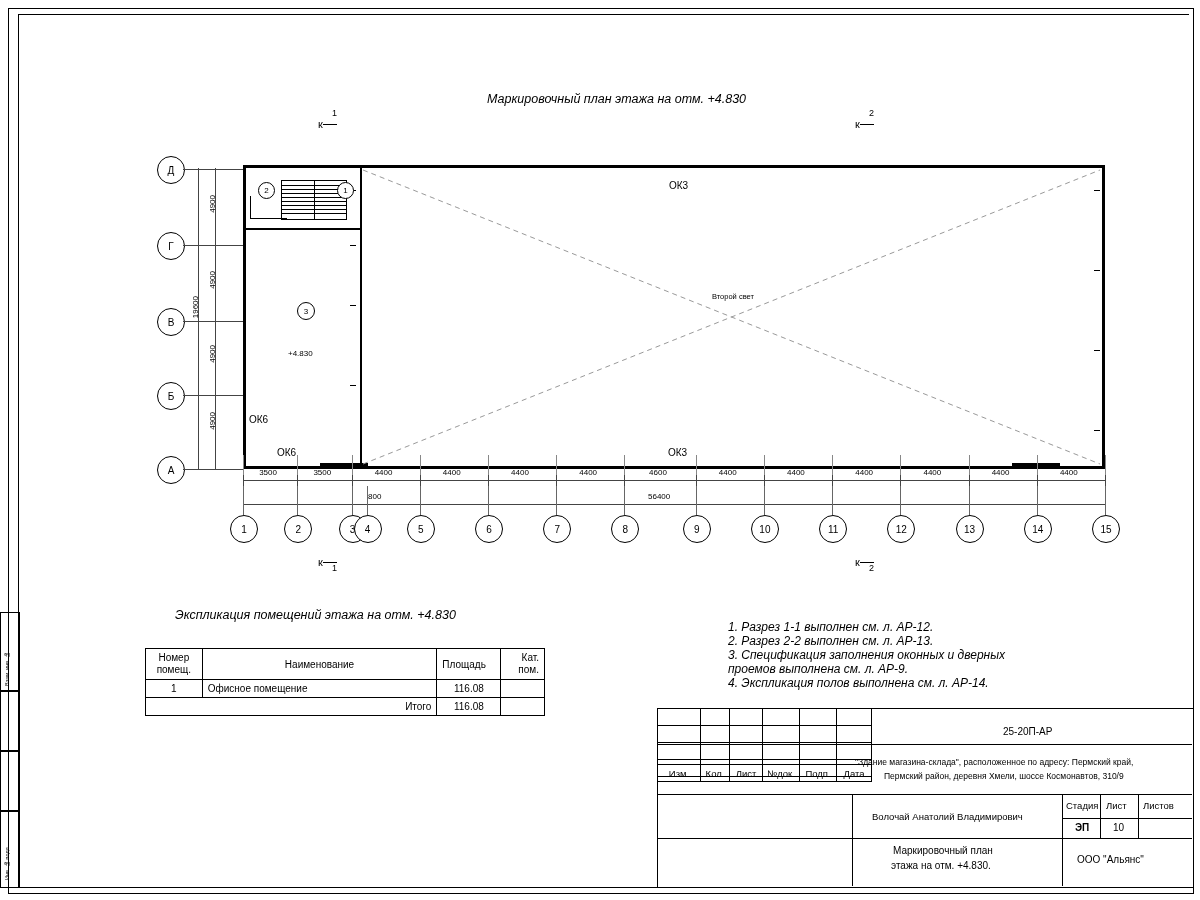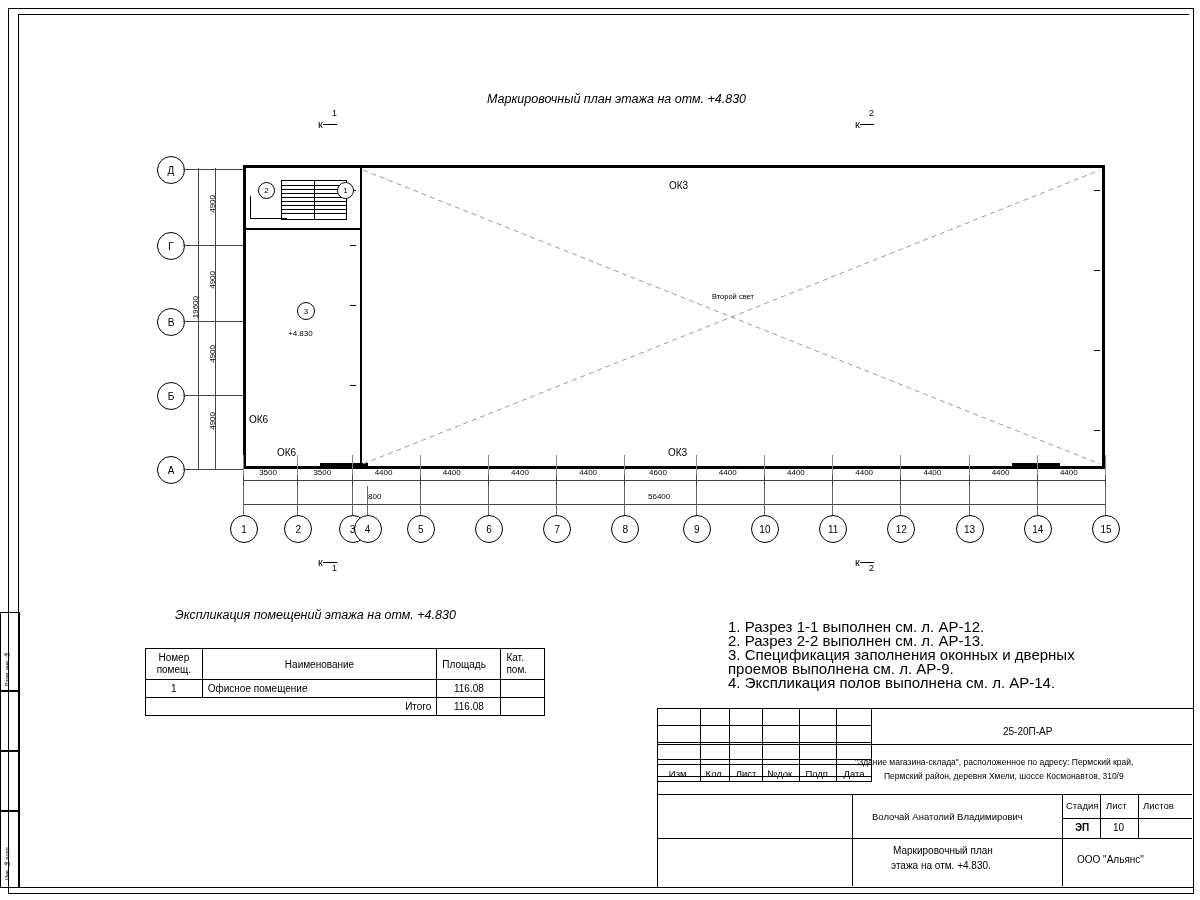--- a/index.html
+++ b/index.html
@@ -2,35 +2,35 @@
 <html><head>
 <meta charset="utf-8">
 <style>
   html,body{margin:0;padding:0;background:#fff;}
   body{width:1200px;height:900px;position:relative;font-family:"Liberation Sans",sans-serif;color:#000;overflow:hidden;}
   #sheet{position:absolute;left:0;top:0;width:1200px;height:768px;}
   .frame-outer{position:absolute;left:8px;top:8px;width:1184px;height:884px;border:1px solid #000;}
   .frame-inner{position:absolute;left:18px;top:14px;width:1170px;height:872px;border:1.4px solid #000;border-right:none;}
   .lbl{position:absolute;white-space:nowrap;}
   .ttl{font-size:12.5px;font-style:italic;}
-  .small{font-size:8px;}
+  .small{font-size:8px;margin-top:20px;}
   .xsmall{font-size:7px;}
   
   .wall{position:absolute;background:#000;}
   .thinline{position:absolute;background:#555;}
   .circ{position:absolute;border:1px solid #000;border-radius:50%;display:flex;align-items:center;justify-content:center;font-size:10px;background:#fff;}
   .circ-s{position:absolute;border:1px solid #000;border-radius:50%;display:flex;align-items:center;justify-content:center;font-size:8px;background:#fff;}
   .dimline{position:absolute;background:#444;height:1px;}
   .dimtick{position:absolute;background:#444;width:1px;}
   .dimtxt{position:absolute;font-size:8px;color:#000;}
   table.tbl{border-collapse:collapse;position:absolute;font-size:10px;}
   table.tbl td,table.tbl th{border:1px solid #000;padding:3px 5px;font-weight:normal;}
   .stamp{position:absolute;border-collapse:collapse;font-size:9.5px;}
   .stamp td{border:1px solid #000;padding:1px 3px;height:14px;}
-  .notes{position:absolute;font-size:15px;line-height:14px;}
+  .notes{position:absolute;font-size:12px;line-height:14px;font-style:italic;}
   .sec-mark{position:absolute;font-size:10px;}
   .leftstub{position:absolute;border:1px solid #000;}
   .vtext{position:absolute;writing-mode:vertical-rl;transform:rotate(180deg);font-size:5.5px;}
   .stair{position:absolute;}
   .stair .tread{position:absolute;background:#000;height:1px;}
 </style>
 </head>
 <body>
 
 <div id="sheet">
@@ -223,21 +223,21 @@
 
   <table class="tbl" style="left:145px;top:648px;width:400px;">
     <tbody>
         <tr>
       <td style="width:48px;text-align:center;line-height:12px;">
         <span>Номер</span><br>
         <span>помещ.</span>
       </td>
       <td style="width:255px;text-align:center;">Наименование</td>
       <td style="width:55px;text-align:left;margin-top:36px;">Площадь</td>
-      <td style="width:35px;text-align:left;line-height:12px;">
+      <td style="width:35px;text-align:right;line-height:12px;">
         <span>Кат.</span><br>
         <span>пом.</span>
       </td>
     </tr>
     <tr>
       <td style="text-align:center;">1</td>
       <td>Офисное помещение</td>
       <td style="text-align:center;">116.08</td>
       <td></td>
     </tr>

